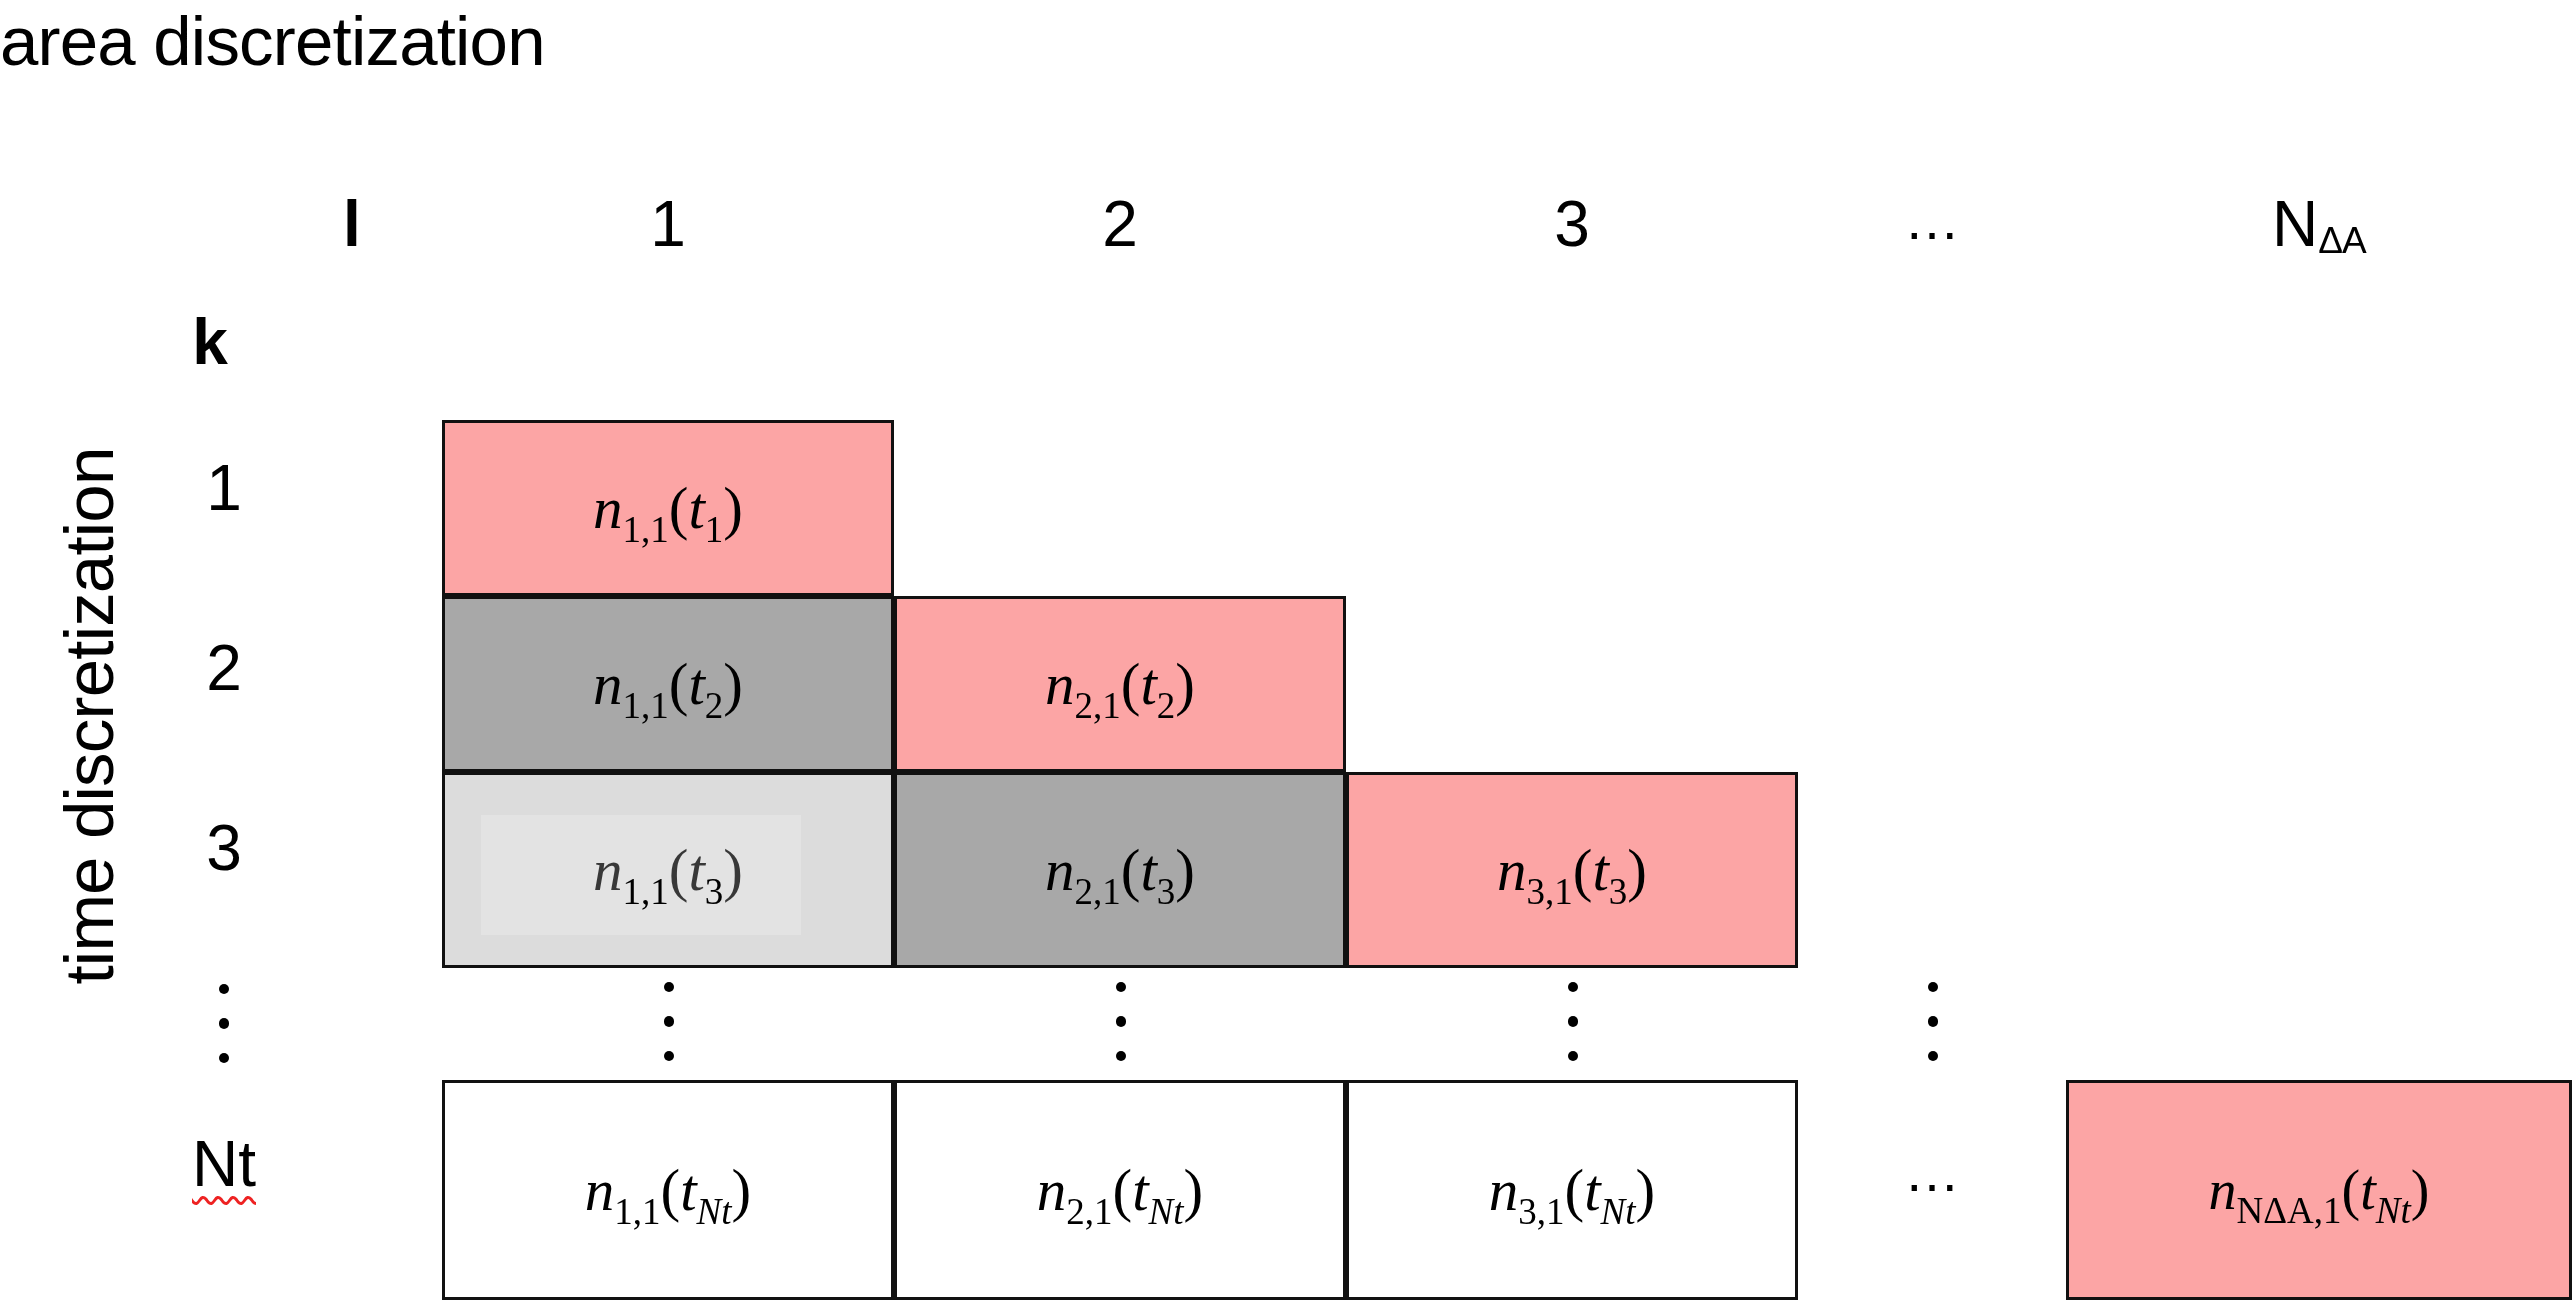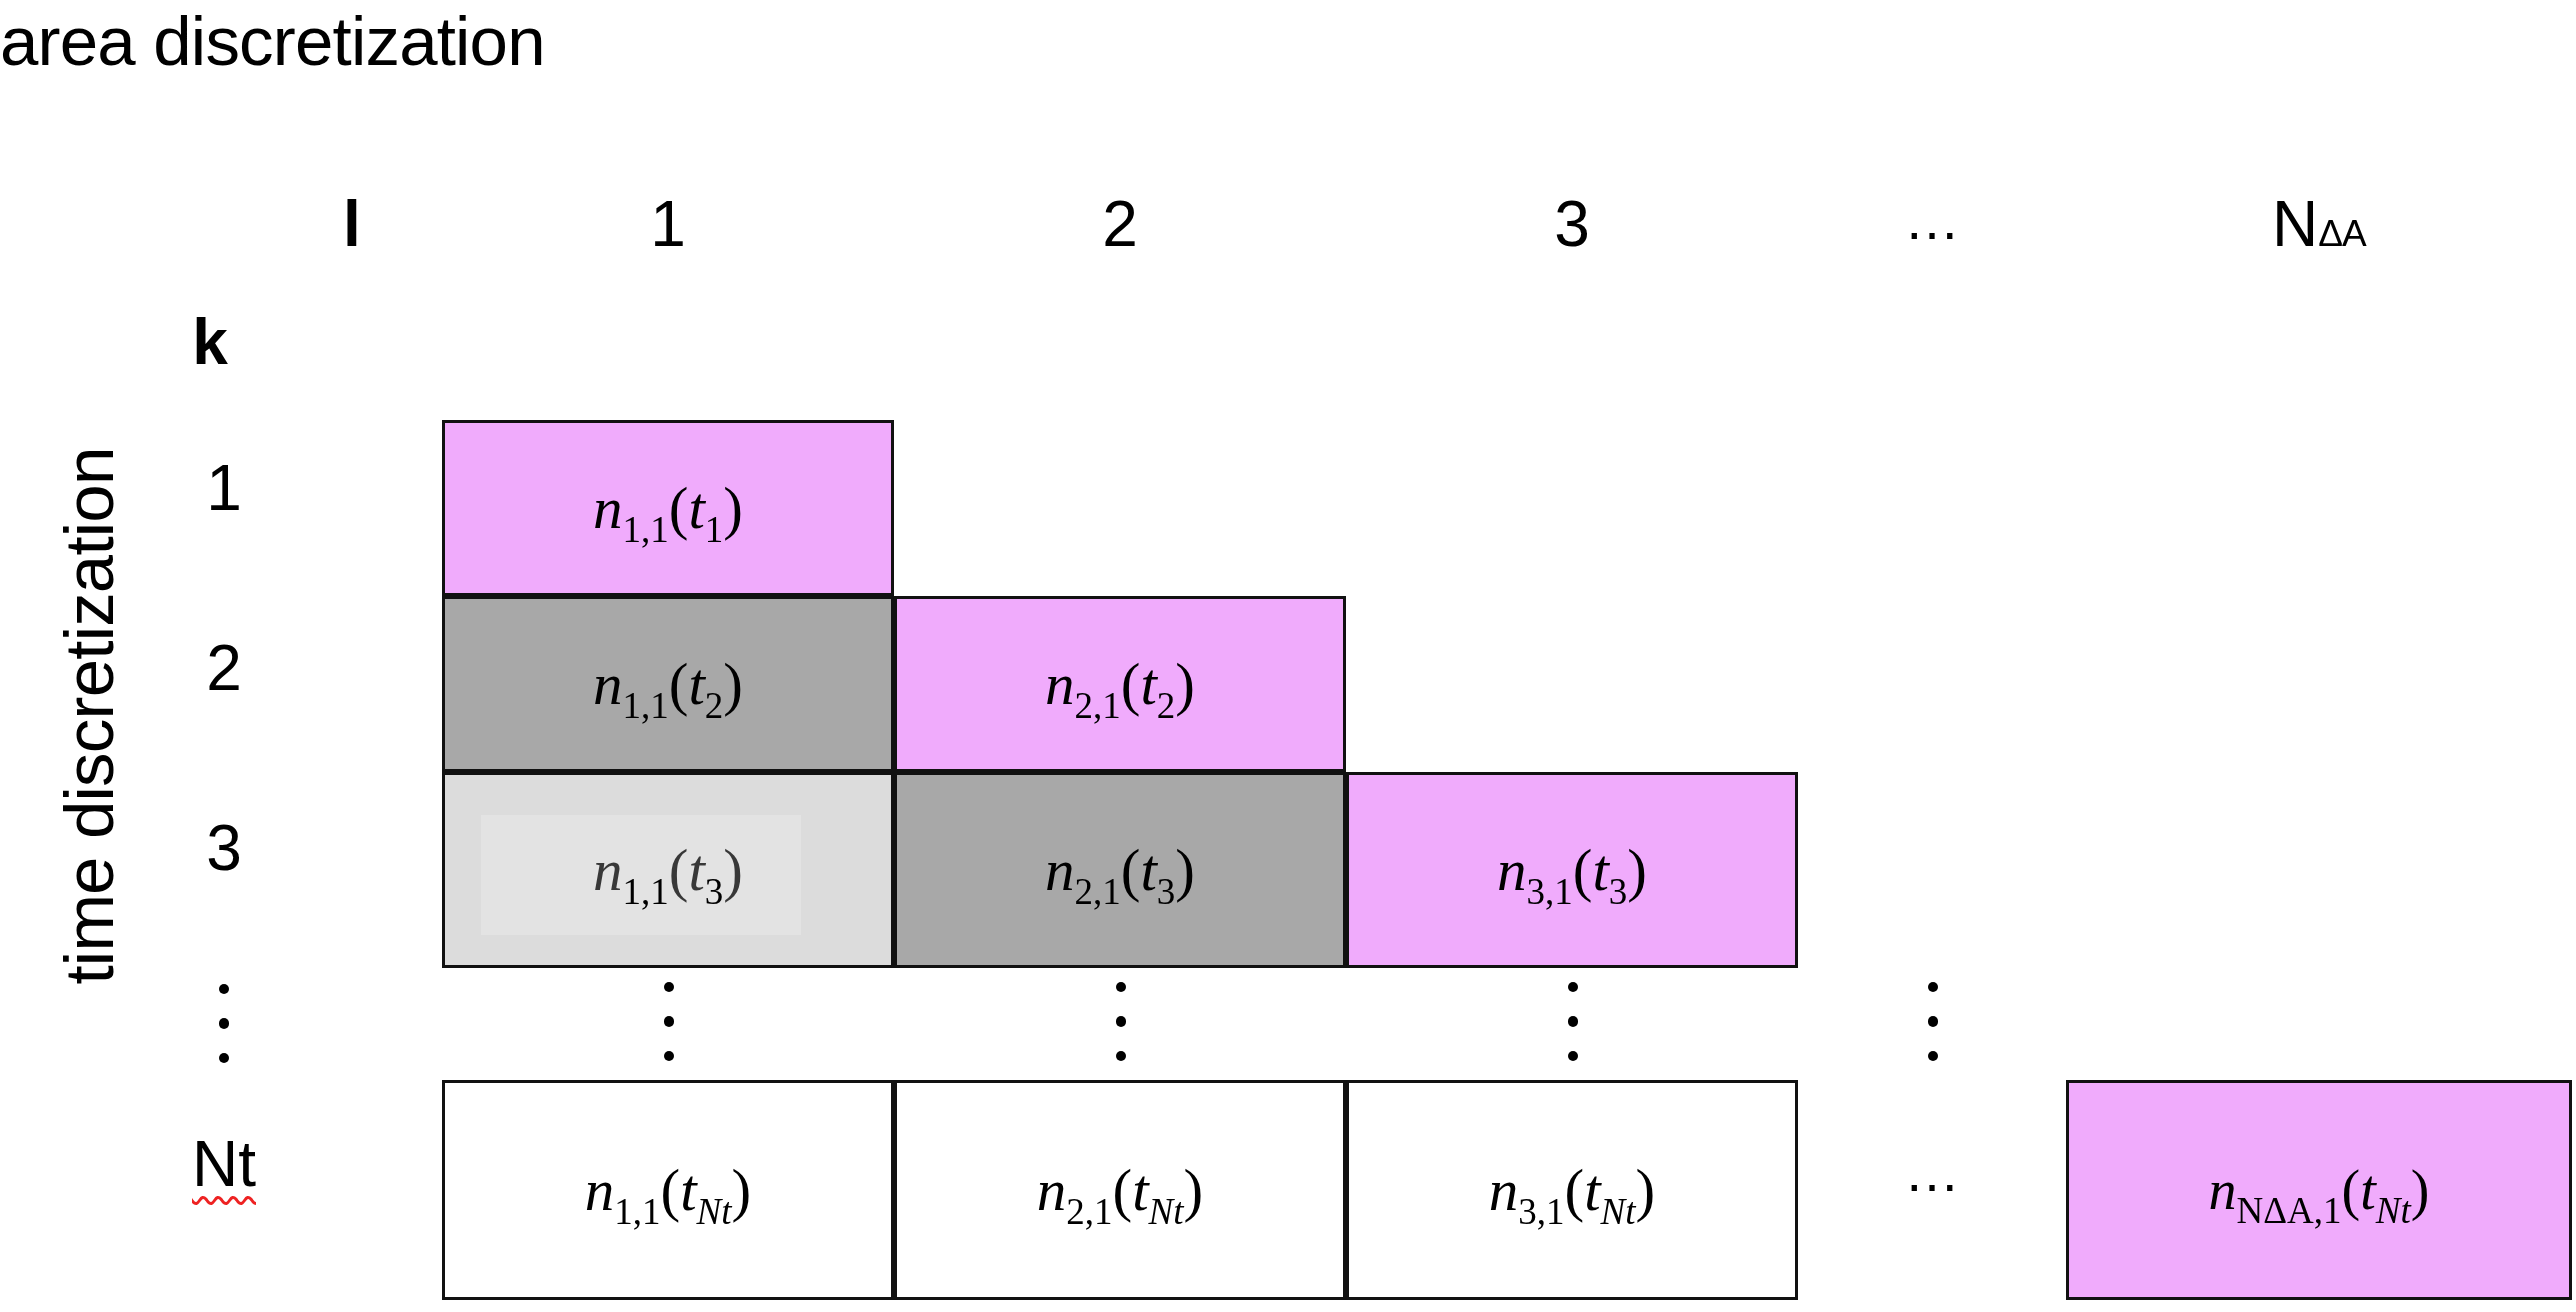--- a/index.html
+++ b/index.html
@@ -56,21 +56,21 @@
     color: #000;
     text-align: center;
     white-space: nowrap;
     line-height: 1;
     top: 192px;
   }
   .col-header .sub {
     font-size: 37px;
     vertical-align: baseline;
     position: relative;
-    top: 0;
+    top: 7px;
     letter-spacing: -0.8px;
   }
   #col-header-1 { left: 442px;  width: 452px; }
   #col-header-2 { left: 894px; width: 452px; }
   #col-header-3 { left: 1346px; width: 452px; }
   #col-header-dots { left: 1798px; width: 268px; font-size: 56px; }
   #col-header-last { left: 2066px; width: 506px; }
 
   
   .row-header {
@@ -126,21 +126,21 @@
   .cell .sub {
     font-size: 37px;
     position: relative;
     top: 14.4px;
     letter-spacing: 0px;
   }
   .cell .sub.it { font-style: italic; }
   .cell .paren { font-style: normal; }
 
   
-  .sh-dark   { background: #f0abfc; }
+  .sh-dark   { background: #fca5a5; }
   .sh-mid    { background: #a8a8a8; }
   .sh-light  { background: #dcdcdc; }
   .sh-white  { background: #ffffff; }
 
   
   .inner-hl {
     position: absolute;
     background: rgba(255,255,255,0.22);
     pointer-events: none;
   }

